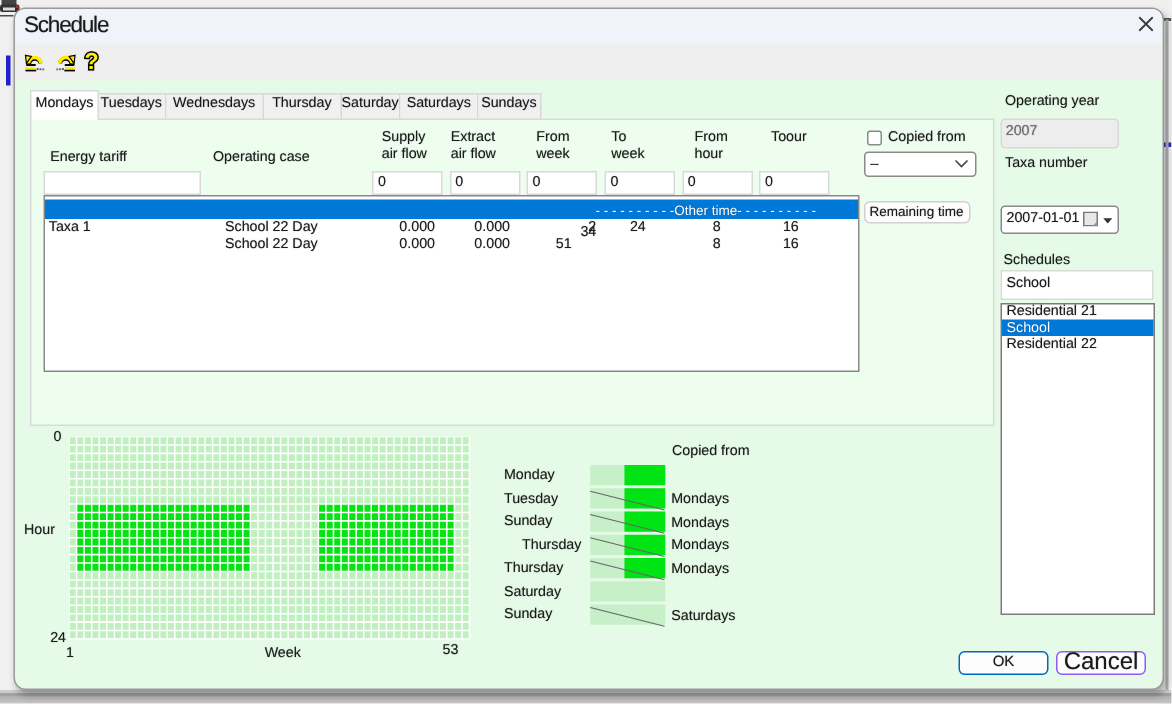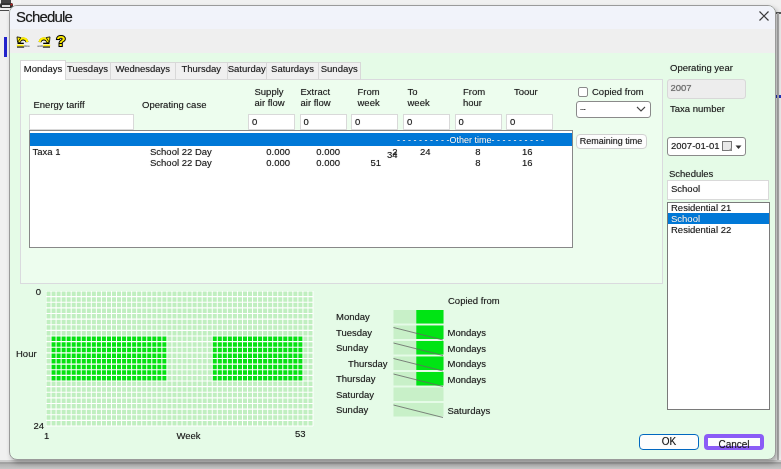--- a/index.html
+++ b/index.html
@@ -190,14 +190,14 @@
   <rect x="0.5" y="94" width="50" height="13.5" fill="#c8f0c8"></rect>
   <line x1="0.5" y1="18.5" x2="50" y2="31" stroke="#666" stroke-width="0.8"></line>
   <line x1="0.5" y1="34" x2="50" y2="46.5" stroke="#666" stroke-width="0.8"></line>
   <line x1="0.5" y1="49.5" x2="50" y2="62" stroke="#666" stroke-width="0.8"></line>
   <line x1="0.5" y1="65" x2="50" y2="77.5" stroke="#666" stroke-width="0.8"></line>
   <line x1="0.5" y1="96" x2="50" y2="108.5" stroke="#666" stroke-width="0.8"></line>
  </g>
 </svg>
 
 <div class="a" style="left:639px;top:434px;width:60px;height:16px;background:#fdfdfd;border:1px solid #0067c0;border-radius:4px;box-sizing:border-box;text-align:center;font-size:10px;line-height:14px">OK</div>
-<div class="a" style="left:704px;top:434px;width:60px;height:16px;background:#fdfdfd;border:4px solid #8b5cf6;border-radius:4px;box-sizing:border-box;text-align:center;font-size:10px;line-height:14px">Cancel</div>
+<div class="a" style="left:704px;top:434px;width:60px;height:16px;background:#fdfdfd;border:1px solid #8b5cf6;border-radius:4px;box-sizing:border-box;text-align:center;font-size:16px;line-height:14px">Cancel</div>
 
 </div>
 </body></html>

